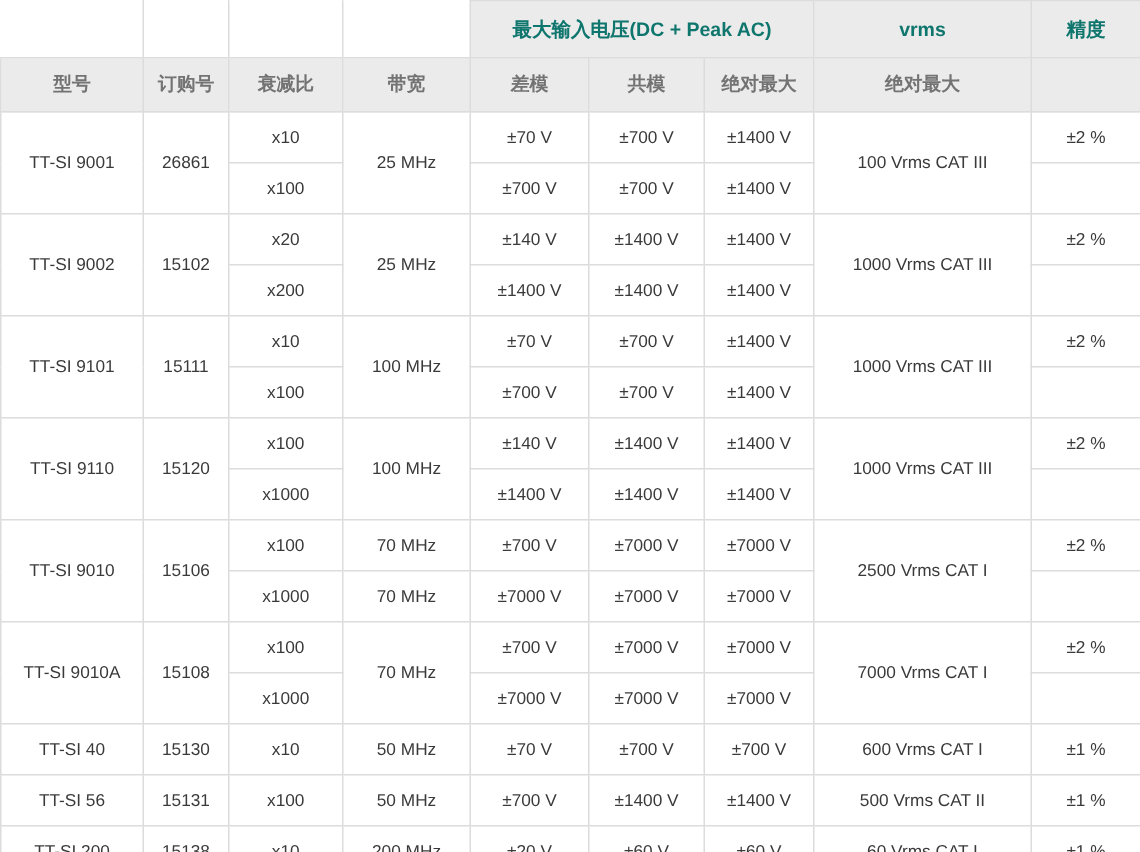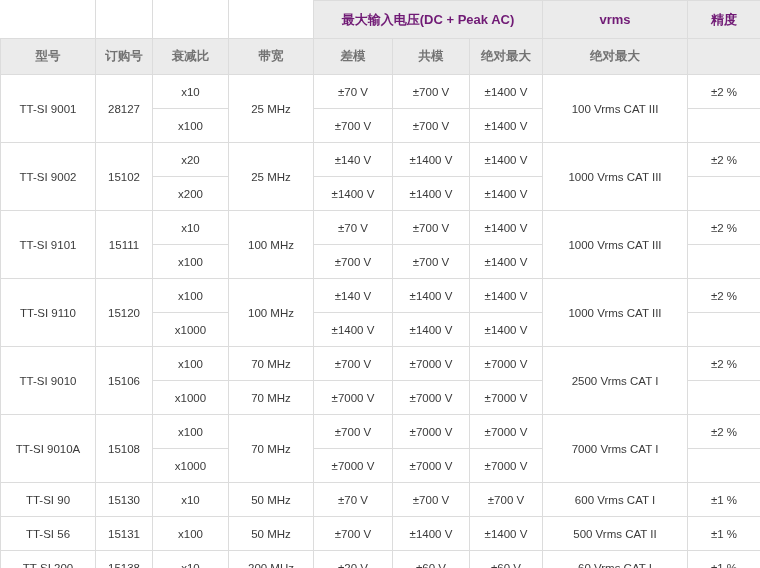--- a/index.html
+++ b/index.html
@@ -28,21 +28,21 @@
     color: #3a3a3a;
     padding: 0;
     box-sizing: border-box;
   }
   
   tr.grp-head th {
     background: #ebebeb;
     height: 38px;
     font-size: 13px;
     font-weight: bold;
-    color: #701a75;
+    color: #0f766e;
   }
   tr.grp-head th.blank {
     background: #ffffff;
     border-left: 1px solid #ffffff;
     border-top: 1px solid #ffffff;
     border-bottom: 1px solid #dcdcdc;
   }
   tr.grp-head th.blank.first {
     border-left: none;
   }
@@ -113,21 +113,21 @@
       <th>差模</th>
       <th>共模</th>
       <th>绝对最大</th>
       <th>绝对最大</th>
       <th></th>
     </tr>
   </thead>
   <tbody id="tbody">
       <tr>
         <td class="rowcell model" rowspan="2">TT-SI 9001</td>
-        <td class="rowcell" rowspan="2">28127</td>
+        <td class="rowcell" rowspan="2">26861</td>
         <td class="rowcell">x10</td>
         <td class="rowcell" rowspan="2">25 MHz</td>
         <td class="rowcell">±70 V</td>
         <td class="rowcell">±700 V</td>
         <td class="rowcell">±1400 V</td>
         <td class="rowcell small" rowspan="2">100 Vrms CAT III</td>
         <td class="rowcell">±2 %</td>
       </tr>
       <tr>
         <td class="rowcell">x100</td>
@@ -221,21 +221,21 @@
         <td class="rowcell">±2 %</td>
       </tr>
       <tr>
         <td class="rowcell">x1000</td>
         <td class="rowcell">±7000 V</td>
         <td class="rowcell">±7000 V</td>
         <td class="rowcell">±7000 V</td>
         <td class="rowcell"></td>
       </tr>
       <tr>
-        <td class="rowcell model">TT-SI 90</td>
+        <td class="rowcell model">TT-SI 40</td>
         <td class="rowcell">15130</td>
         <td class="rowcell">x10</td>
         <td class="rowcell">50 MHz</td>
         <td class="rowcell">±70 V</td>
         <td class="rowcell">±700 V</td>
         <td class="rowcell">±700 V</td>
         <td class="rowcell small">600 Vrms CAT I</td>
         <td class="rowcell">±1 %</td>
       </tr>
       <tr>

